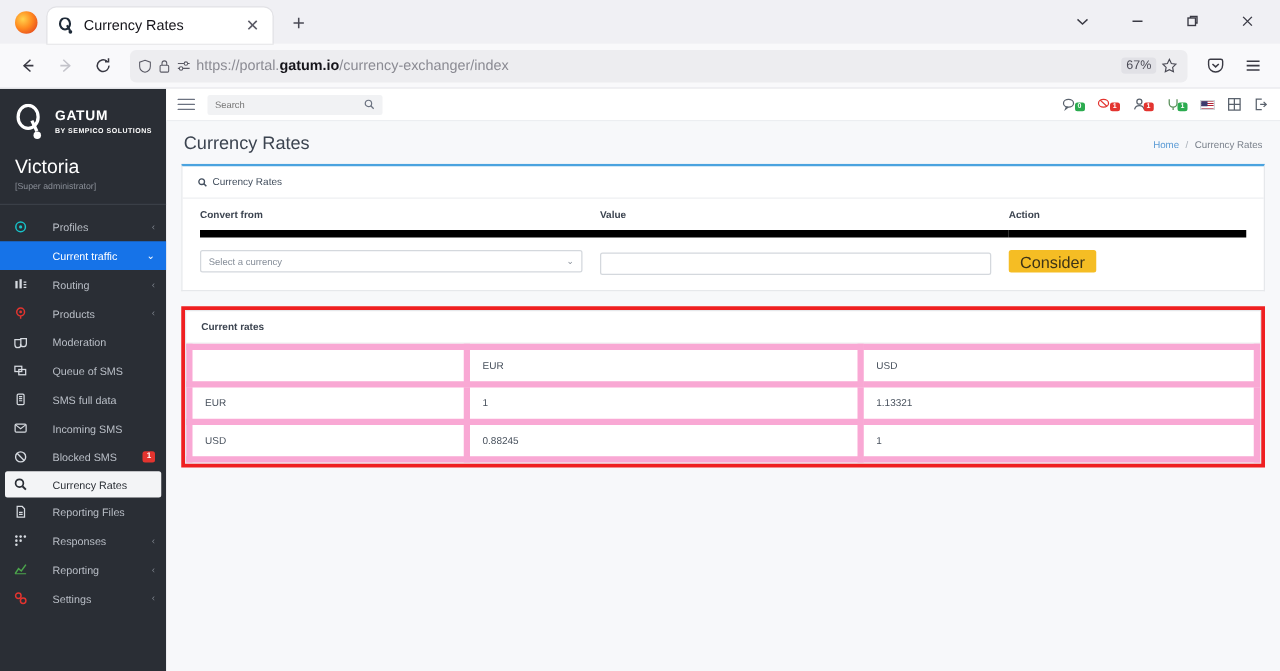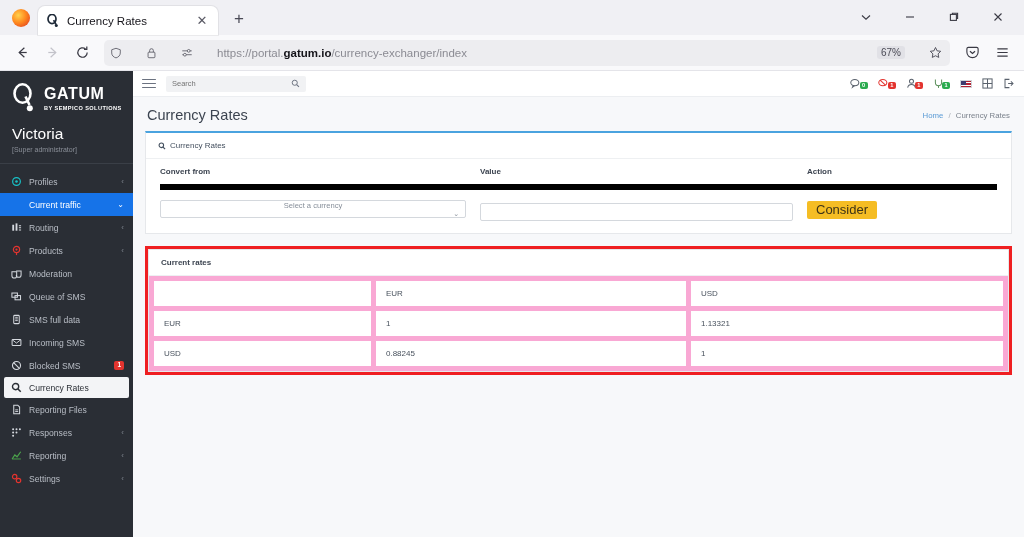--- a/index.html
+++ b/index.html
@@ -55,21 +55,21 @@
     height: 36px; background: #f9f9fb; display: flex; align-items: center;
     padding: 0 8px; gap: 2px; border-bottom: 1px solid #e4e4e9;
   }
   .navbtn {
     width: 28px; height: 28px; display: flex; align-items: center;
     justify-content: center; color: #3a3a44; font-size: 14px; flex: none;
   }
   .navbtn.disabled { color: #c3c3ca; }
   .urlbar {
     flex: 1; height: 26px; background: #ededf0; border-radius: 5px;
-    display: flex; align-items: center; padding: 0 6px; gap: 24px; margin: 0 6px;
+    display: flex; align-items: center; padding: 0 6px; gap: 4px; margin: 0 6px;
   }
   .url-icon { color: #5b5b66; font-size: 11px; display: flex; align-items: center; flex: none; }
   .url-text {
     flex: 1; font-size: 11.5px; color: #8b8b93; white-space: nowrap; overflow: hidden;
   }
   .url-text b { color: #15141a; font-weight: 700; }
   .url-text .scheme { color: #8b8b93; }
   .zoomlvl {
     font-size: 10px; color: #4a4a55; background: #e1e1e6; border-radius: 3px;
     padding: 1px 4px; flex: none;
@@ -83,31 +83,31 @@
   
   .sidebar {
     width: 133px; background: #2a2e35; display: flex; flex-direction: column;
     flex: none; height: 100%;
   }
   .brand { display: flex; align-items: center; gap: 6px; padding: 12px 10px 6px 12px; }
   .brand-mark {
     width: 26px; height: 30px; flex: none; color: #ffffff;
   }
   .brand-text { line-height: 1.15; }
-  .brand-name { font-size: 16px; font-weight: 700; color: #ffffff; letter-spacing: .6px; }
+  .brand-name { font-size: 11px; font-weight: 700; color: #ffffff; letter-spacing: .6px; }
   .brand-sub { font-size: 5.6px; font-weight: 700; color: #ffffff; letter-spacing: .42px; margin-top: 2px; }
 
   .user-block { padding: 6px 12px 10px 12px; border-bottom: 1px solid #3a3f47; }
   .user-name { font-size: 15.5px; color: #ffffff; font-weight: 400; }
   .user-role { font-size: 7px; color: #8a8f98; margin-top: 3px; }
 
   .menu { padding-top: 6px; flex: 1; overflow: hidden; }
   .menu-item {
     display: flex; align-items: center; height: 23px; padding: 0 9px 0 10px;
-    gap: 7px; color: #b9bec6; font-size: 8.6px; position: relative;
+    gap: 20px; color: #b9bec6; font-size: 8.6px; position: relative;
   }
   .menu-item .mi-icon {
     width: 12px; height: 12px; flex: none; display: flex; align-items: center;
     justify-content: center; font-size: 9px;
   }
   .menu-item .mi-label { flex: 1; white-space: nowrap; }
   .menu-item .mi-caret { font-size: 8px; color: #7d838c; flex: none; }
   .menu-item.active-blue { background: #1673e8; color: #ffffff; }
   .menu-item.active-blue .mi-caret { color: #ffffff; }
   .menu-item.active-light {
@@ -186,21 +186,21 @@
   .fg-col-3 { width: 190px; flex: none; }
   .fg-label {
     font-size: 8px; font-weight: 700; color: #3c4450; padding: 8px 0 8px 0;
     border-bottom: 6px solid #000000;
   }
   .fg-field { padding: 10px 0 12px 0; padding-right: 14px; }
   .fg-col-3 .fg-field { padding-right: 0; }
 
   .select-ctl {
     height: 18px; border: 1px solid #d4d8dd; border-radius: 2px; background: #fff;
-    display: flex; align-items: center; padding: 0 6px; font-size: 7.6px; color: #868e99; flex-direction: column;
+    display: flex; align-items: center; padding: 0 6px; font-size: 7.6px; color: #868e99;
   }
   .select-ctl .sel-caret { margin-left: auto; font-size: 7px; color: #868e99; }
   .text-ctl {
     height: 18px; border: 1px solid #d4d8dd; border-radius: 2px; background: #fff;
     width: 100%; font-size: 7.6px; padding: 0 6px; color: #3c4450;
     font-family: inherit; outline: none;
   }
   .btn-consider {
     background: #f5bd24; color: #3d3317; font-size: 13px; border: none;
     border-radius: 2px; height: 18px; padding: 0 9px; font-family: inherit;

